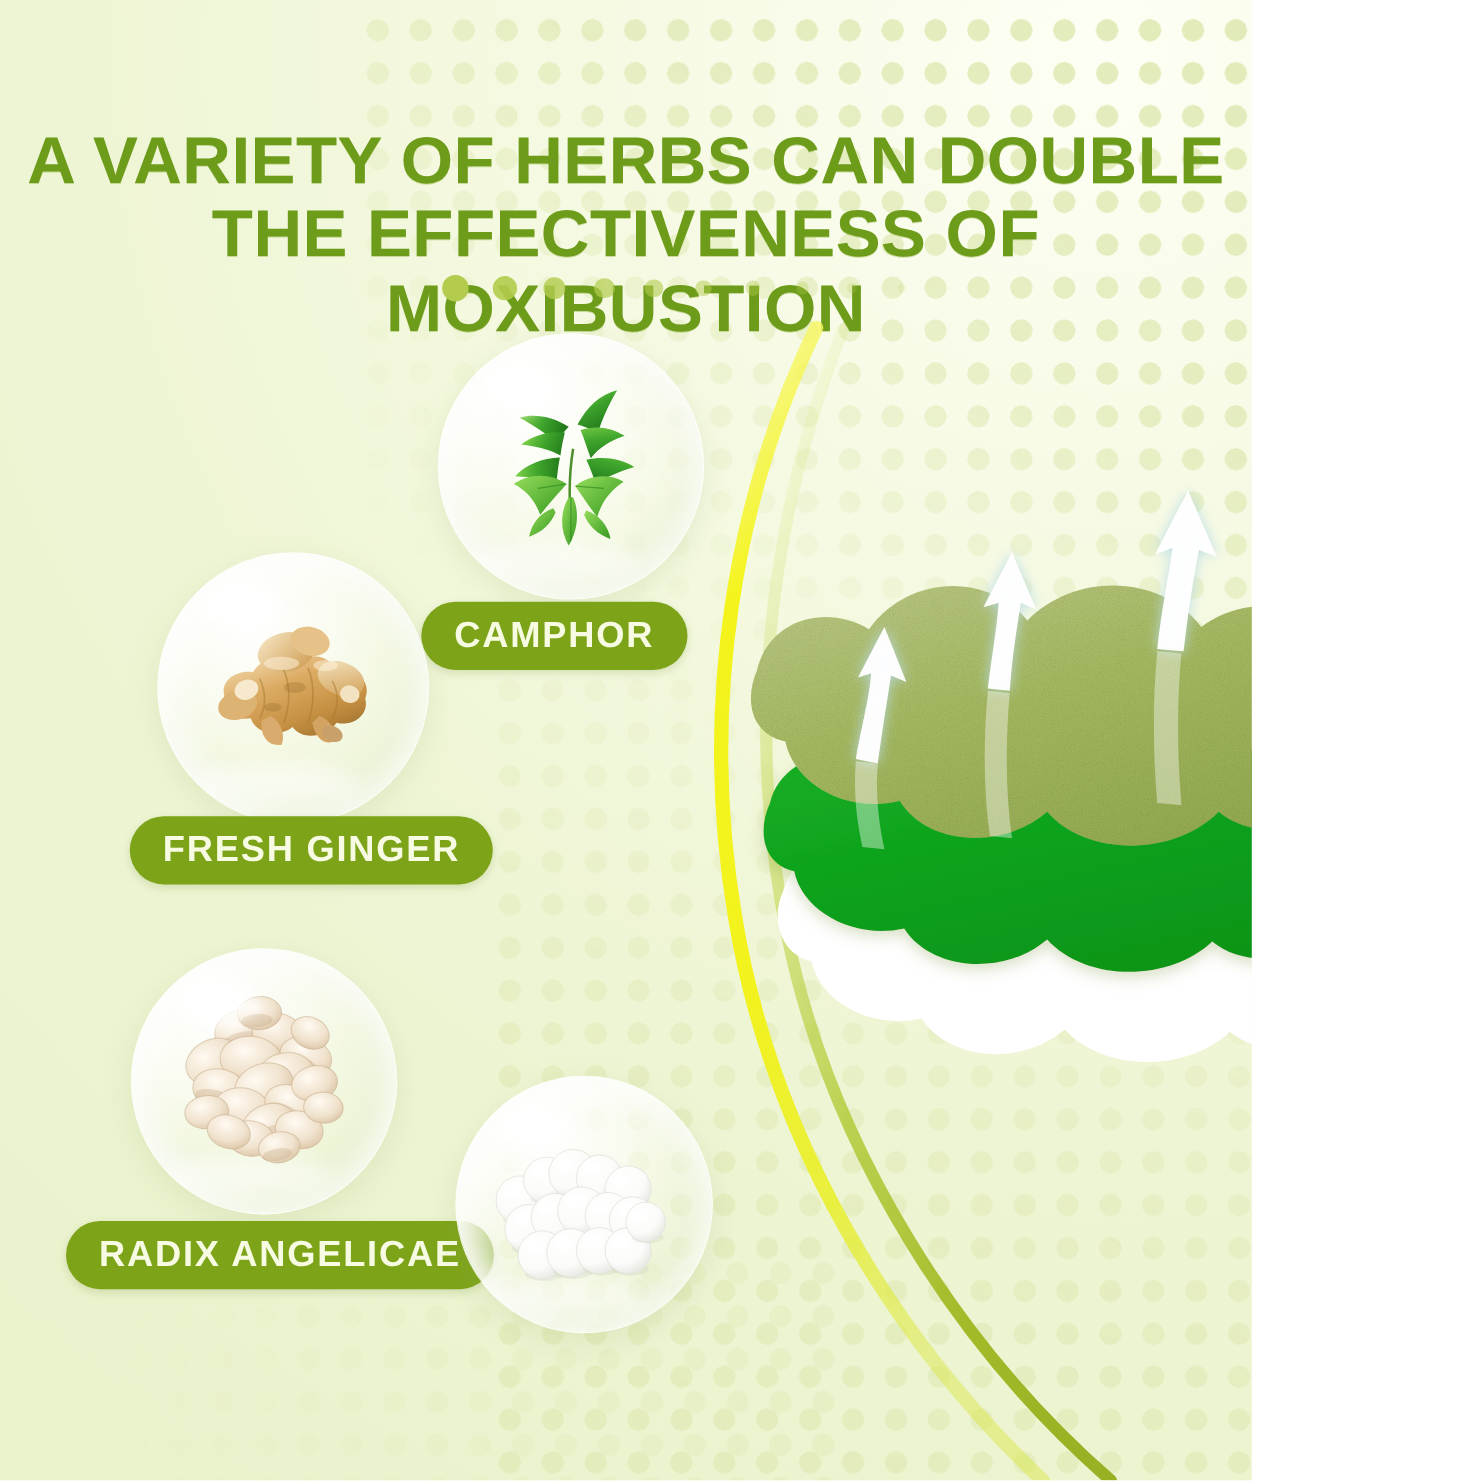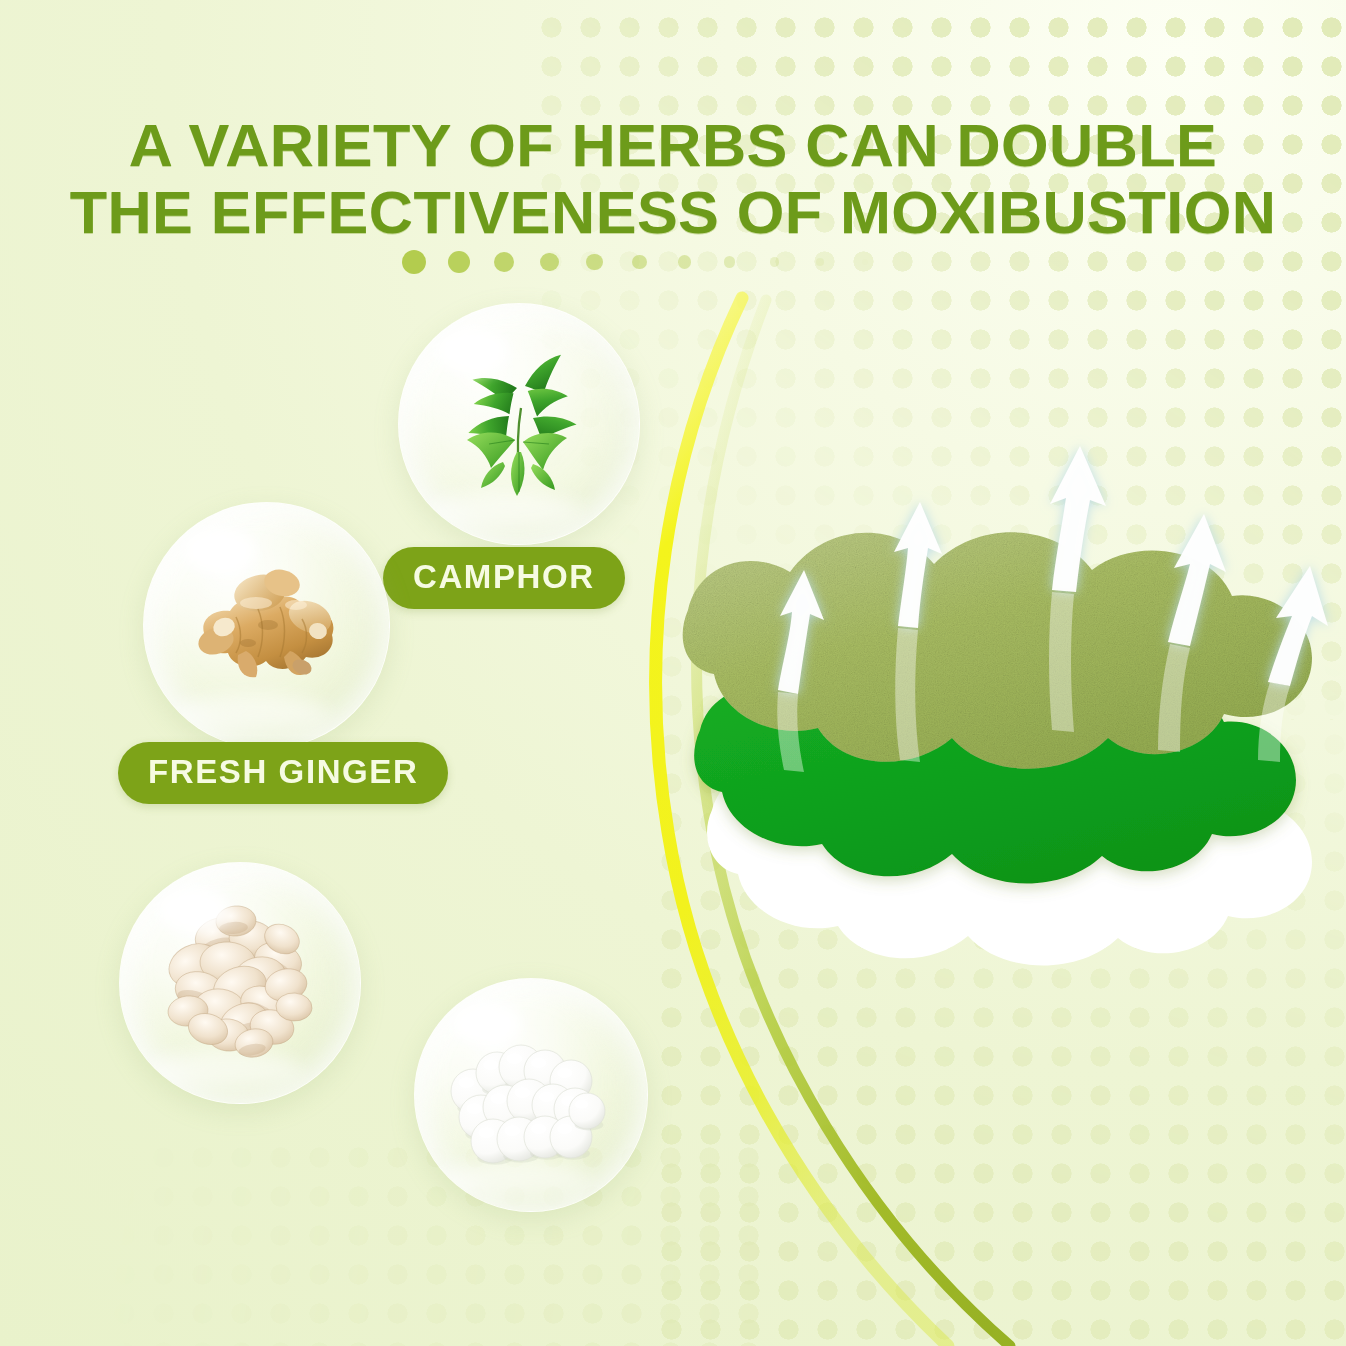--- a/index.html
+++ b/index.html
@@ -2,21 +2,21 @@
 <html><head>
 <meta charset="utf-8">
 <style>
   html,body{margin:0;padding:0;}
   body{
     width:1346px;height:1346px;overflow:hidden;
     font-family:"Liberation Sans", sans-serif;
   }
 
   #poster{
-    position:relative;width:1346px;height:1346px;overflow:hidden;
+    position:relative;width:1138px;height:1346px;overflow:hidden;
     background:
       radial-gradient(circle at 88% 4%, #fdfff4 0%, #f6fae4 26%, #eef5d4 58%, #e9f2cb 100%);
   }
 
   
   .dotfield{
     position:absolute;top:0;right:0;width:820px;height:720px;
     background-image:radial-gradient(#dfe9b4 36%, transparent 37%);
     background-size:39px 39px;background-position:6px 8px;
     -webkit-mask-image:linear-gradient(215deg, rgba(0,0,0,.95) 0%, rgba(0,0,0,.75) 34%, rgba(0,0,0,.18) 62%, rgba(0,0,0,0) 82%);
@@ -279,20 +279,21 @@
             <ellipse cx="13" cy="66.3" rx="13.68" ry="5.6000000000000005" transform="rotate(-10 16 60)" fill="#b99a74" opacity="0.28"></ellipse>
             <ellipse cx="-30" cy="46" rx="20" ry="15" transform="rotate(18 -30 46)" fill="url(#ra1)" stroke="#c6ab89" stroke-width="0.9" stroke-opacity="0.55"></ellipse>
             <ellipse cx="44" cy="-44" rx="18" ry="14" transform="rotate(26 44 -44)" fill="url(#ra1)" stroke="#c6ab89" stroke-width="0.9" stroke-opacity="0.55"></ellipse>
             <ellipse cx="-2" cy="-62" rx="20" ry="15" transform="rotate(-4 -2 -62)" fill="url(#ra1)" stroke="#c6ab89" stroke-width="0.9" stroke-opacity="0.55"></ellipse>
             <ellipse cx="-5" cy="-55.25" rx="14.399999999999999" ry="6" transform="rotate(-4 -2 -62)" fill="#b99a74" opacity="0.28"></ellipse>
             <ellipse cx="56" cy="24" rx="18" ry="14" transform="rotate(4 56 24)" fill="url(#ra1)" stroke="#c6ab89" stroke-width="0.9" stroke-opacity="0.55"></ellipse>
           </g>
       </svg>
     </div>
   </div>
+  <div class="pill" style="left:60px;top:1110px;">RADIX ANGELICAE</div>
 
   <div class="bubble" style="left:414px;top:978px;width:232px;height:232px;">
     <div class="content">
       <svg viewBox="0 0 232 232" width="232" height="232" id="camphor-svg">
         <defs>
           <radialGradient id="cb1" cx="0.34" cy="0.28" r="0.82">
             <stop offset="0%" stop-color="#ffffff"></stop>
               <stop offset="62%" stop-color="#fbfbf9"></stop>
             <stop offset="100%" stop-color="#e2e4dd"></stop>
           </radialGradient>

